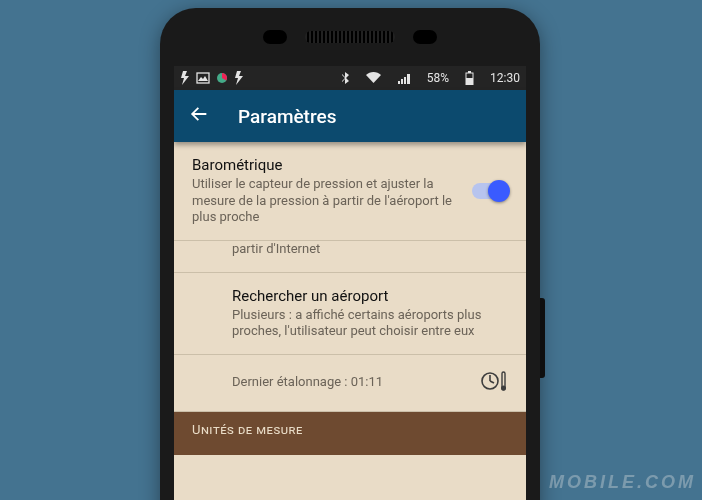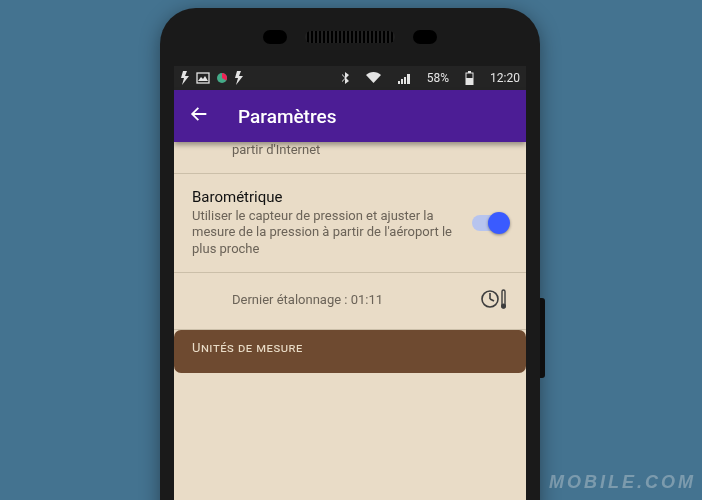--- a/index.html
+++ b/index.html
@@ -49,21 +49,21 @@
     font-size: 12px;
     display: flex;
     align-items: center;
     padding: 0 6px;
   }
   .status-left { display:flex; gap:6px; align-items:center; }
   .status-right { margin-left:auto; display:flex; gap:16px; align-items:center; }
   .status-bar svg { display:block; }
   .app-bar {
     height: 52px;
-    background: #4c1d95;
+    background: #0c4a6e;
     color: #fff;
     display: flex;
     align-items: center;
     padding: 0 14px;
     box-shadow: 0 3px 5px rgba(0,0,0,0.35);
     position: relative;
     z-index: 2;
   }
   .app-bar .back { margin-right: 28px; cursor:pointer; }
   .app-bar .title { font-size: 19px; font-weight: 500; }
@@ -90,21 +90,20 @@
     box-shadow: 0 1px 3px rgba(0,0,0,0.4);
   }
   .trailing-icon { flex-shrink:0; color:#3d3d3d; }
   .section-header {
     background:#6e4a30;
     color:#e9dcc7;
     font-size: 13px;
     letter-spacing: 0.5px;
     padding: 10px 18px 18px 18px;
     font-variant: small-caps;
-    border-radius: 7px;
   }
   .side-button {
     position:absolute;
     right:-5px;
     top:290px;
     width:5px; height:80px;
     background:#0f0f0f;
     border-radius: 0 3px 3px 0;
   }
   .watermark {
@@ -159,51 +158,57 @@
           </svg>
         <svg width="14" height="12" viewBox="0 0 14 12">
             <path d="M1 12 L1 9 L3 9 L3 12 Z M4 12 L4 7 L6 7 L6 12 Z M7 12 L7 5 L9 5 L9 12 Z M10 12 L10 2 L13 2 L13 12 Z" fill="#e4e4e4"></path>
           </svg>
         <span>58%</span>
         <svg width="9" height="14" viewBox="0 0 9 14">
             <rect x="3" y="0" width="3" height="2" fill="#e4e4e4"></rect>
             <rect x="1" y="2" width="7" height="12" fill="none" stroke="#e4e4e4"></rect>
             <rect x="1" y="7" width="7" height="7" fill="#e4e4e4"></rect>
           </svg>
-        <span>12:20</span>
+        <span>12:30</span>
       </div>
     </div>
 
     <div class="app-bar">
       <span class="back">
         <svg width="22" height="22" viewBox="0 0 24 24">
             <path d="M20 11 L7 11 L12 6 L10.6 4.6 L3.2 12 L10.6 19.4 L12 18 L7 13 L20 13 Z" fill="#fff"></path>
           </svg>
       </span>
       <span class="title">Paramètres</span>
     </div>
 
     <div class="content">
 
-      <div class="row partial">
-        <div class="text indent">
-          <div class="sub">partir d'Internet</div>
-        </div>
-      </div>
-
       <div class="row">
         <div class="text">
           <div class="title-line">Barométrique</div>
           <div class="sub">Utiliser le capteur de pression et ajuster la mesure de la pression à partir de l'aéroport le plus proche</div>
         </div>
         <div class="toggle">
           <div class="knob"></div>
         </div>
       </div>
 
+      <div class="row partial">
+        <div class="text indent">
+          <div class="sub">partir d'Internet</div>
+        </div>
+      </div>
+
+      <div class="row">
+        <div class="text indent">
+          <div class="title-line">Rechercher un aéroport</div>
+          <div class="sub">Plusieurs : a affiché certains aéroports plus proches, l'utilisateur peut choisir entre eux</div>
+        </div>
+      </div>
 
       <div class="row">
         <div class="text indent">
           <div class="sub">Dernier étalonnage : 01:11</div>
         </div>
         <span class="trailing-icon">
           <svg width="28" height="24" viewBox="0 0 28 24">
             <circle cx="10" cy="12" r="8" fill="none" stroke="#3d3d3d" stroke-width="1.6"></circle>
             <line x1="10" y1="12" x2="10" y2="6" stroke="#3d3d3d" stroke-width="1.6"></line>
             <line x1="10" y1="12" x2="14" y2="14" stroke="#3d3d3d" stroke-width="1.6"></line>

